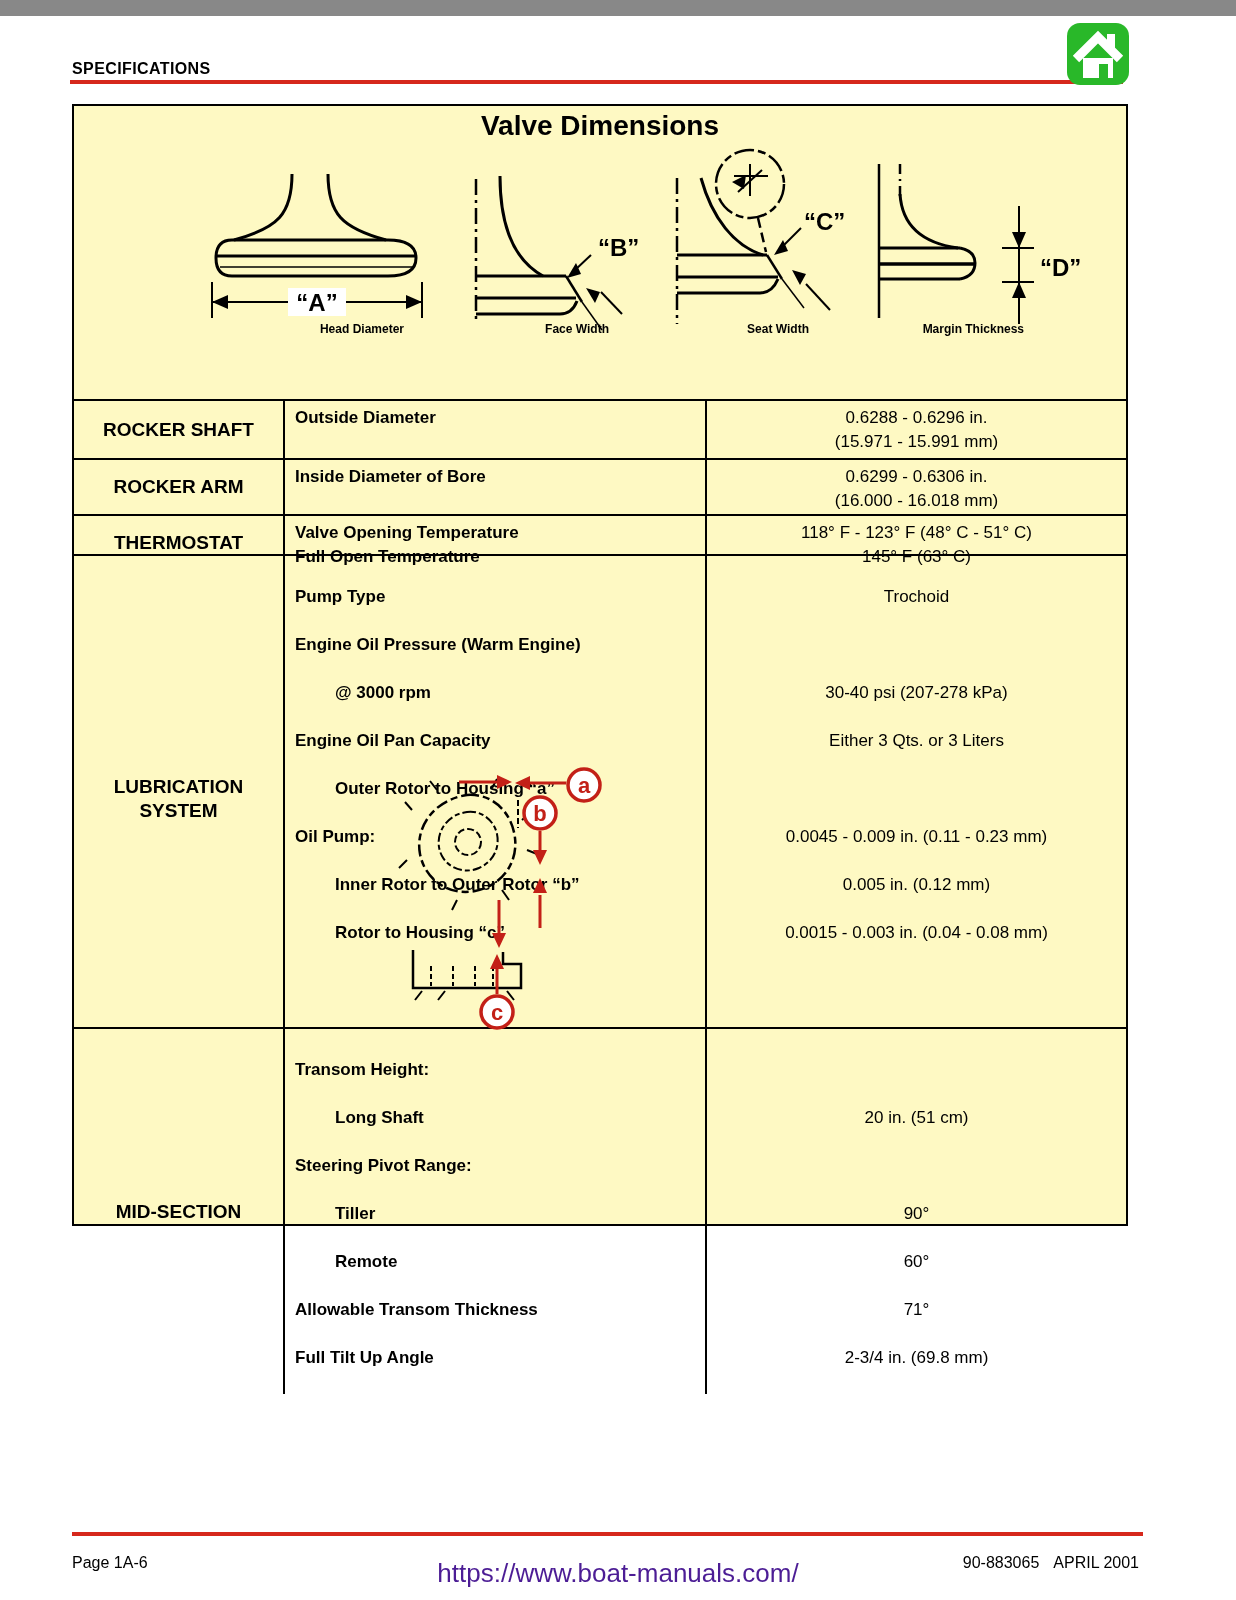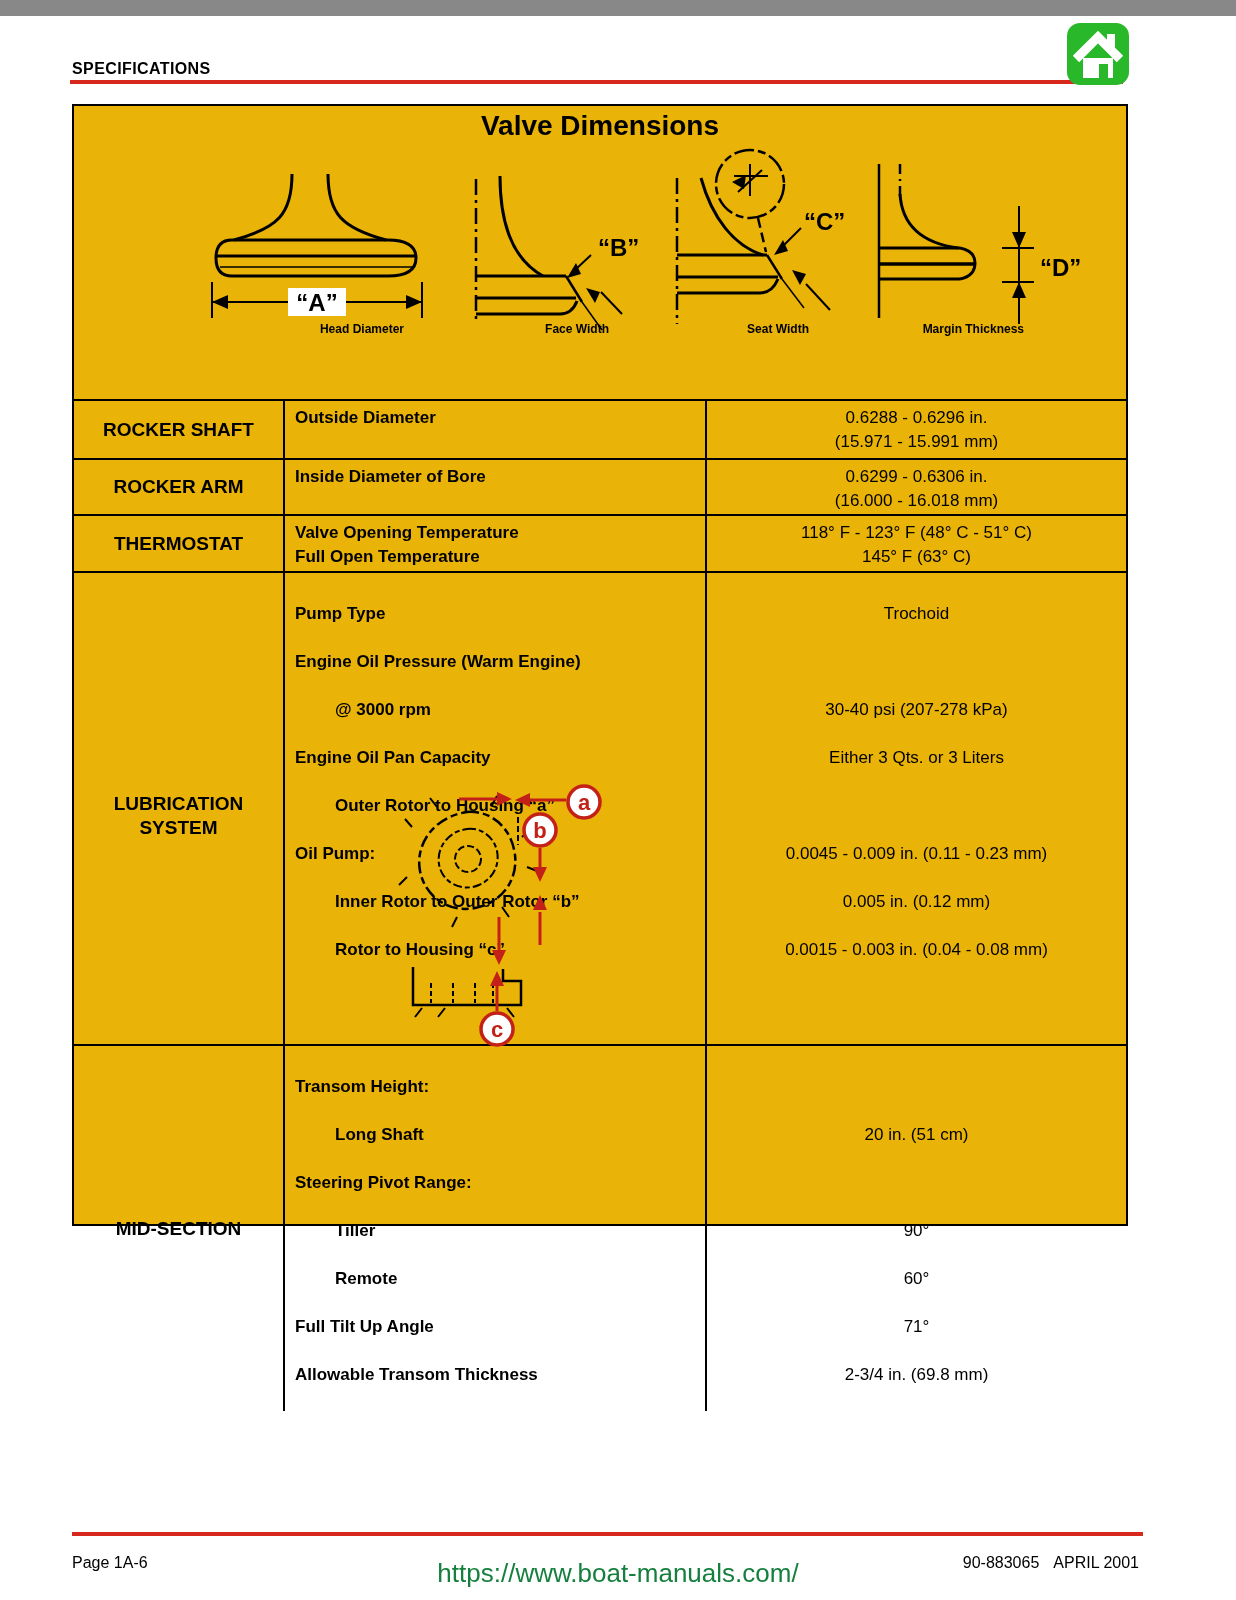--- a/index.html
+++ b/index.html
@@ -5,47 +5,47 @@
   * { margin:0; padding:0; box-sizing:border-box; }
   body { background:#888; font-family:"Liberation Sans", sans-serif; }
   .page { position:relative; width:1236px; height:1600px; background:#fff; color:#000; margin:16px auto; overflow:hidden; }
 
   
   .spec-header { position:absolute; left:72px; top:44px; font-size:16px; font-weight:bold; letter-spacing:0.4px; }
   .header-rule { position:absolute; left:70px; top:64px; width:1053px; height:4px; background:#d6281c; }
   .home-btn { position:absolute; left:1066px; top:6px; width:64px; height:64px; cursor:pointer; }
 
   
-  .spec-table { position:absolute; left:72px; top:88px; width:1056px; height:1122px; border:2px solid #000; background:#eab308; }
+  .spec-table { position:absolute; left:72px; top:88px; width:1056px; height:1122px; border:2px solid #000; background:#fef9c3; }
 
   .valve-section { position:relative; width:100%; height:293px; }
   .valve-title { position:absolute; left:0; top:4px; width:100%; text-align:center; font-size:28px; font-weight:bold; }
   .vd-svg { position:absolute; }
   .vd-caption { position:absolute; top:216px; height:20px; font-size:12px; font-weight:bold; text-align:right; }
 
   .srow { display:grid; grid-template-columns:211px 422px 1fr; border-top:2px solid #000; width:100%; }
-  .r-rs { height:59px; } .r-ra { height:56px; } .r-th { height:57px; }
+  .r-rs { height:59px; } .r-ra { height:56px; } .r-th { height:40px; }
   .r-lub { height:473px; } .r-mid { height:180px; }
 
   .cat { border-right:2px solid #000; display:flex; align-items:center; justify-content:center;
          font-weight:bold; font-size:19px; text-align:center; white-space:pre-line; line-height:24px; }
   .lbl { border-right:2px solid #000; padding:5px 8px 0 10px; font-weight:bold; font-size:17px;
          line-height:24px; white-space:pre-line; position:relative; }
   .val { padding:5px 6px 0 6px; font-size:17px; line-height:24px; text-align:center; white-space:pre-line; }
 
   .lline, .vline { height:24px; line-height:24px; }
   .ind { padding-left:40px; }
   .b { font-weight:normal; }
 
   .pump-svg { position:absolute; left:112px; top:194px; }
 
   
   .footer-rule { position:absolute; left:72px; top:1516px; width:1071px; height:4px; background:#d6281c; }
   .footer-page { position:absolute; left:72px; top:1538px; font-size:16px; }
-  .footer-url  { position:absolute; left:0; top:1542px; width:100%; text-align:center; font-size:26px; color:#15803d; text-decoration:none; }
+  .footer-url  { position:absolute; left:0; top:1542px; width:100%; text-align:center; font-size:26px; color:#4c1d95; text-decoration:none; }
   .footer-doc  { position:absolute; right:97px; top:1538px; font-size:16px; }
   .footer-doc span + span { margin-left:14px; }
 
   svg text { font-family:"Liberation Sans", sans-serif; }
 </style>
 </head>
 <body>
 
 <div class="page">
 
@@ -218,22 +218,22 @@
     </div>
 
     <div class="srow r-mid">
       <div class="cat">MID-SECTION</div>
       <div class="lbl">
         <div class="lline">Transom Height:</div>
         <div class="lline ind">Long Shaft</div>
         <div class="lline">Steering Pivot Range:</div>
         <div class="lline ind">Tiller</div>
         <div class="lline ind">Remote</div>
+        <div class="lline">Allowable Transom Thickness</div>
         <div class="lline">Full Tilt Up Angle</div>
-        <div class="lline">Allowable Transom Thickness</div>
       </div>
       <div class="val">
         <div class="vline"></div>
         <div class="vline">20 in. (51 cm)</div>
         <div class="vline"></div>
         <div class="vline">90°</div>
         <div class="vline">60°</div>
         <div class="vline">71°</div>
         <div class="vline">2-3/4 in. (69.8 mm)</div>
       </div>

